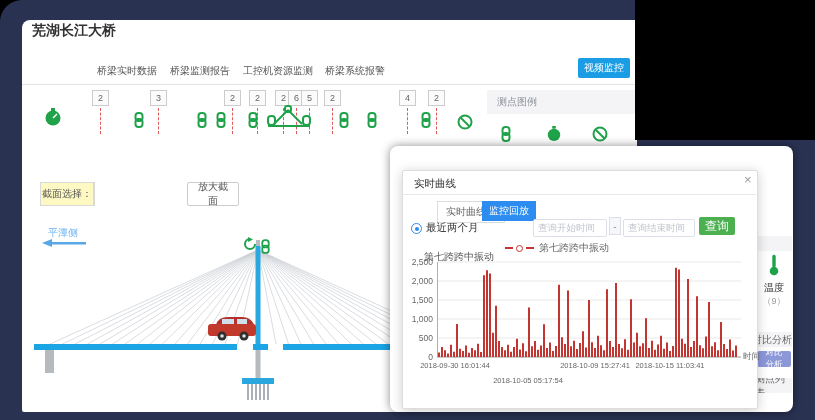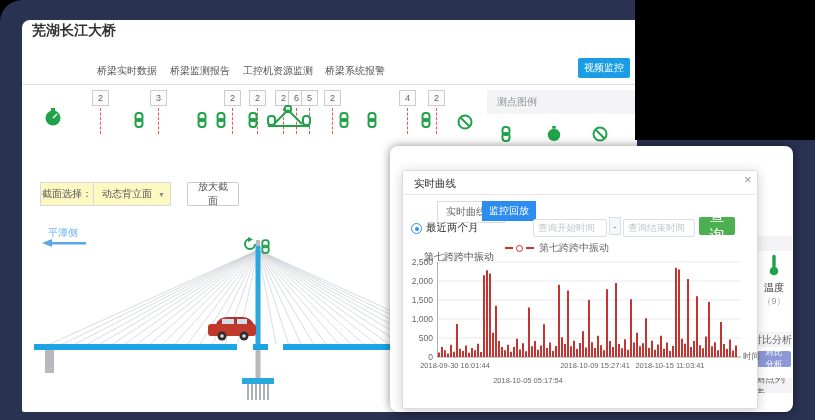--- a/index.html
+++ b/index.html
@@ -53,21 +53,21 @@
   .radio i{width:4px;height:4px;border-radius:50%;background:#2d8cf0;display:block;}
   .radio-label{left:426px;top:221px;font-size:10.5px;color:#333;}
   .minput{border:1px solid #dcdfe6;border-radius:2px;height:18px;box-sizing:border-box;font-size:9.5px;
           padding:0 4px;color:#333;width:100%;outline:none;font-family:inherit;}
   .minput::placeholder{color:#c0c4cc;}
   .in1{left:533px;top:217px;width:74px;height:18px;}
   .sep{left:609px;top:217px;width:12px;height:18px;background:#f5f7fa;border:1px solid #dcdfe6;box-sizing:border-box;
        display:flex;align-items:center;justify-content:center;font-size:10px;color:#909399;}
   .in2{left:623px;top:217px;width:72px;height:18px;}
   .qbtn{left:699px;top:217px;width:36px;height:18px;background:#4cb050;border:none;border-radius:2px;color:#fff;
-        font-size:15px;display:flex;align-items:center;justify-content:center;cursor:pointer;}
+        font-size:12px;display:flex;align-items:center;justify-content:center;cursor:pointer;}
   .chart-legend{left:505px;top:241px;display:flex;align-items:center;gap:3px;}
   .chart-legend .seg{width:8px;height:2px;background:#c23531;}
   .chart-legend .dot{width:5px;height:5px;border:1px solid #c23531;border-radius:50%;background:#fff;}
   .chart-legend .txt{font-size:10px;color:#666;margin-left:2px;}
   .chart-title{left:424px;top:250px;font-size:10px;color:#555;}
   .ylab{width:28px;text-align:right;font-size:8.5px;color:#666;}
   .xlab{width:80px;text-align:center;font-size:7.5px;color:#666;}
   .xaxis-name{left:743px;top:351px;font-size:8.5px;color:#666;}
   .thermo-wrap{left:756px;top:253px;width:36px;text-align:center;z-index:35;}
   .temp-label{left:756px;top:281px;width:36px;text-align:center;font-size:10px;color:#333;z-index:35;}
@@ -171,24 +171,20 @@
           <circle cx="9" cy="10" r="7" fill="#1fa24a"></circle>
         </svg></div>
       <div class="abs" style="left: 592px; top: 126px; z-index: 13; line-height: 0;"><svg width="16" height="16" viewBox="0 0 16 16">
           <circle cx="8" cy="8" r="6.5" fill="none" stroke="#1fa24a" stroke-width="2"></circle>
           <line x1="3.5" y1="3.5" x2="12.5" y2="12.5" stroke="#1fa24a" stroke-width="2"></line>
         </svg></div>
     </div>
 
   <div class="abs sec-group">
     <div class="sec-label">截面选择：</div>
-    <div class="sec-select">
-      <span class="val">动态背立面</span>
-      <span class="chev">▼</span>
-    </div>
   </div>
   <button class="abs zoom-btn">放大截面</button>
 
   <span class="abs side-label">平潭侧</span>
   <svg class="abs" style="left:42px;top:238px;z-index:12" width="46" height="10">
     <polygon points="0,5 10,1 10,9" fill="#5aa7e8"></polygon>
     <rect x="8" y="4" width="36" height="2.5" fill="#5aa7e8"></rect>
   </svg>
   <svg class="abs" style="left:30px;top:236px;z-index:11" width="362" height="176" viewBox="0 0 362 176">
     <g id="cables" stroke="#c9cdd2" stroke-width="0.7">

